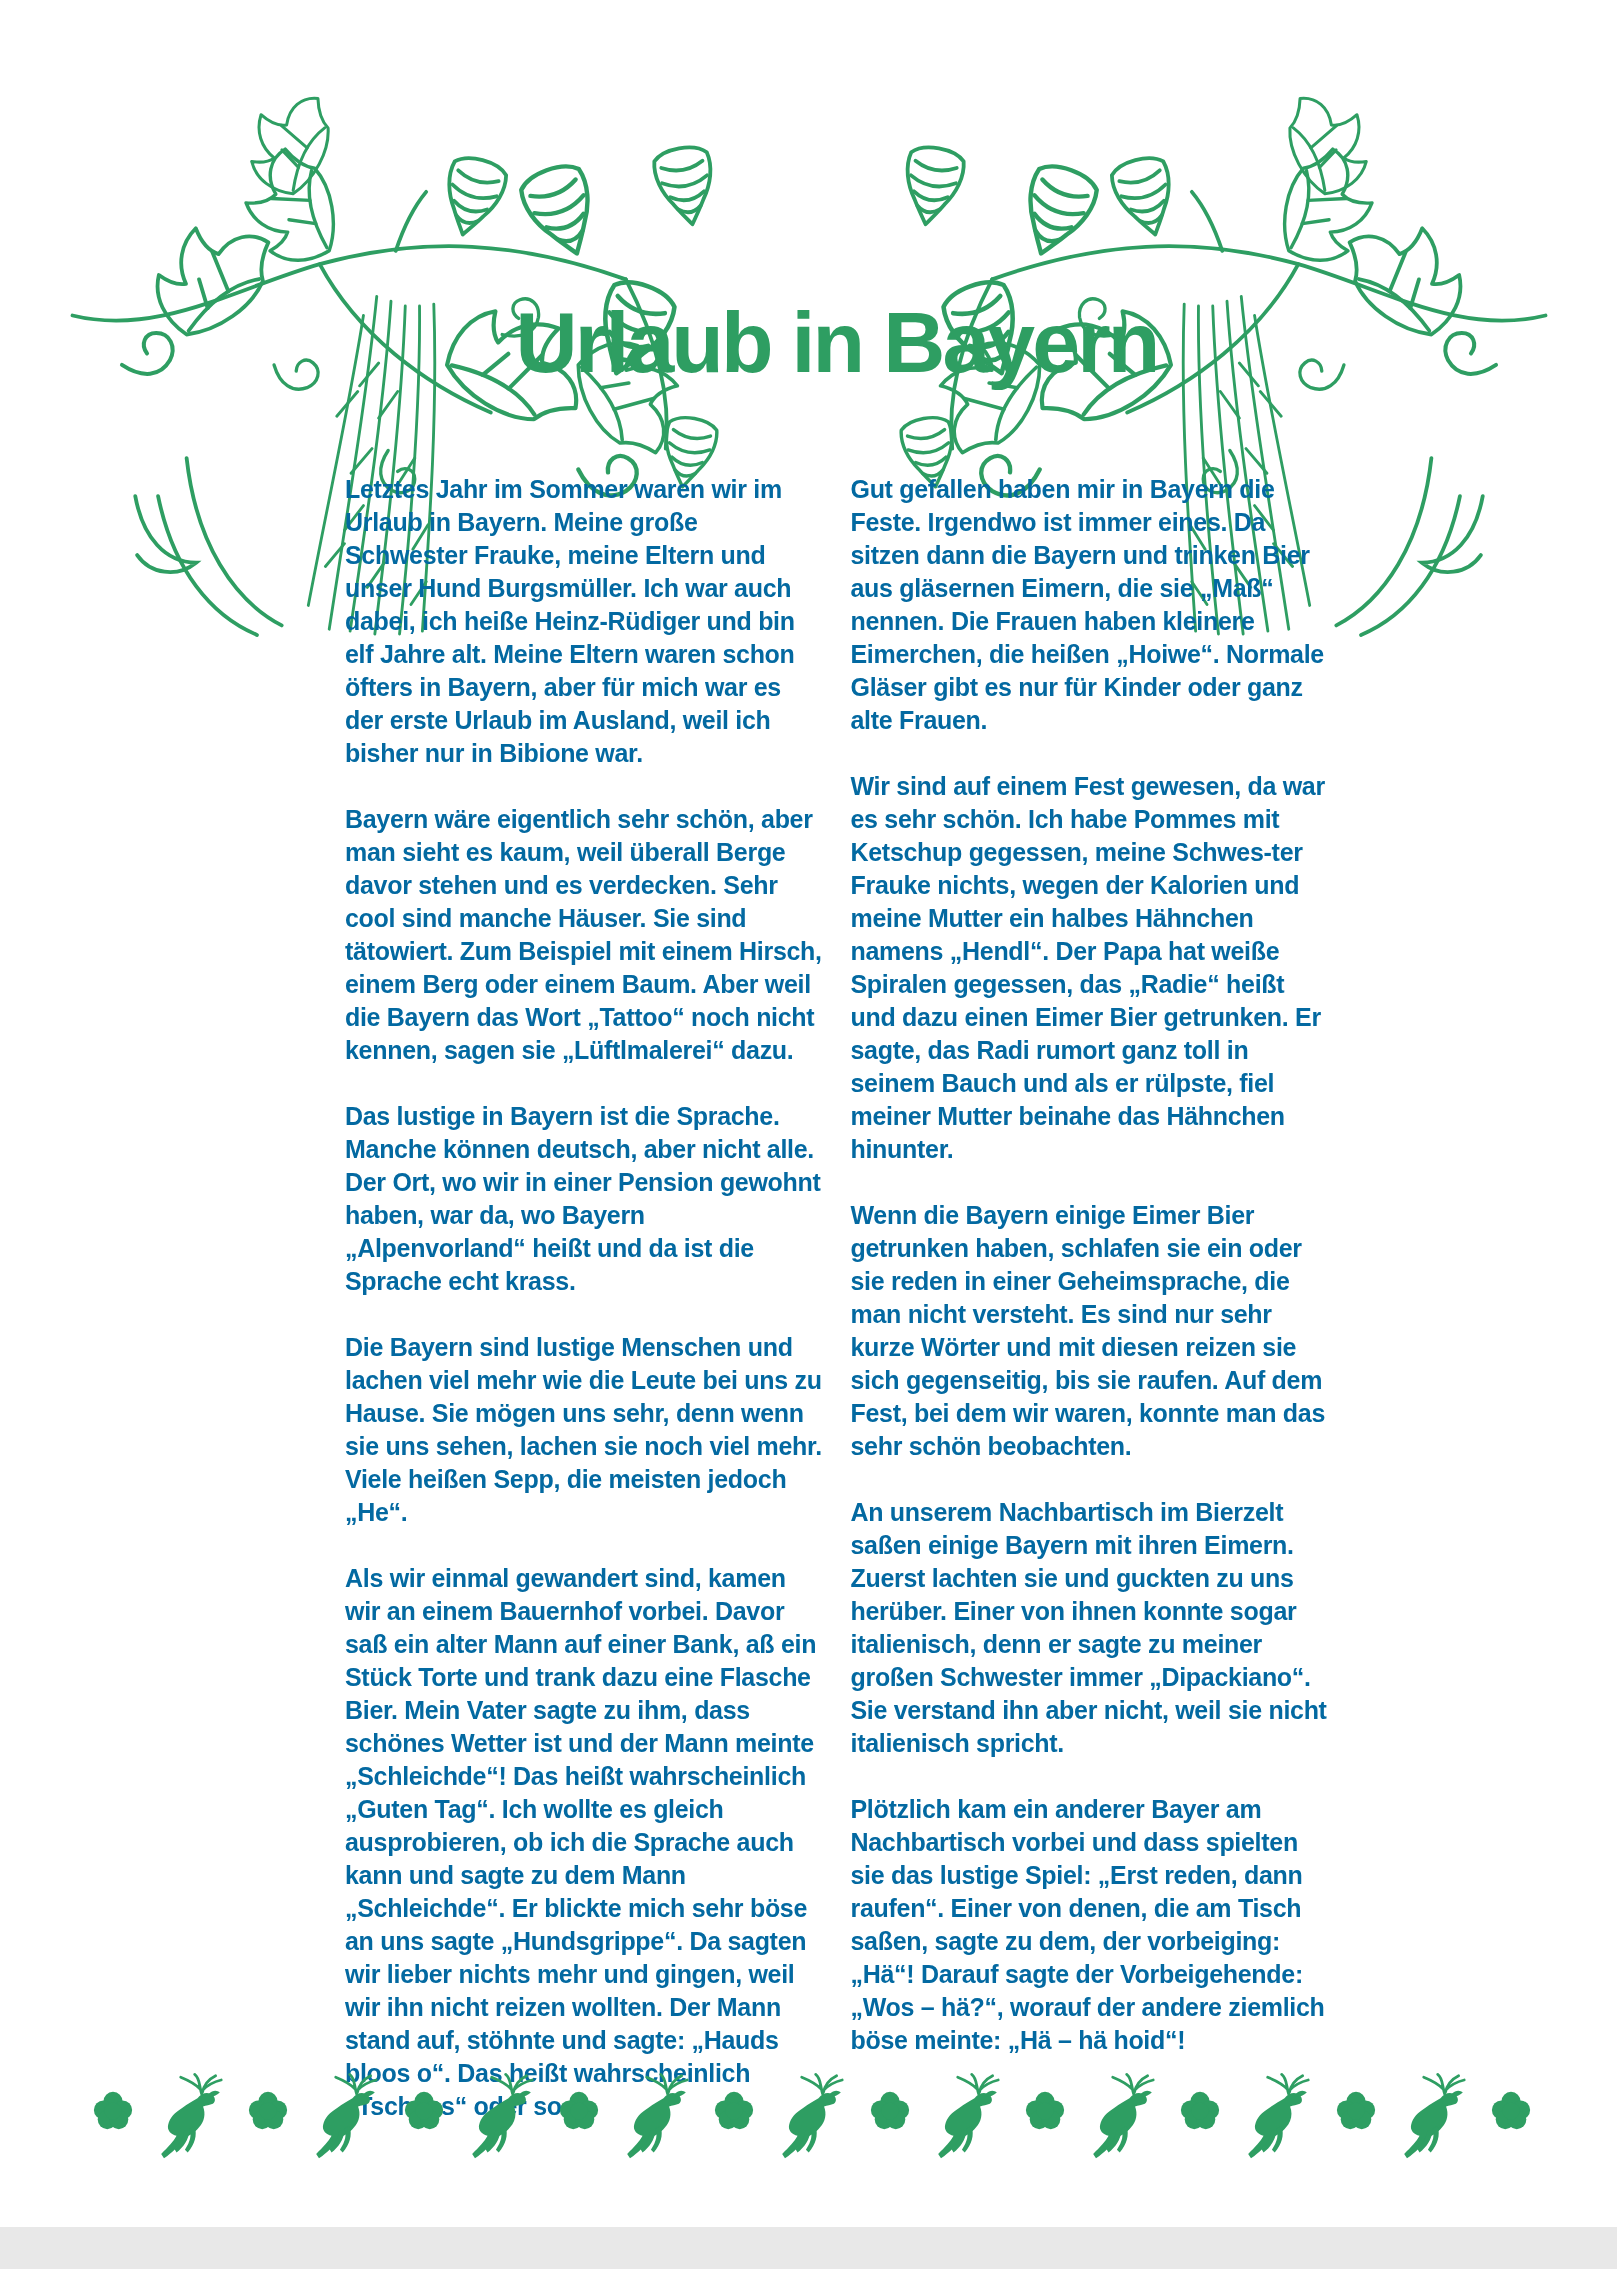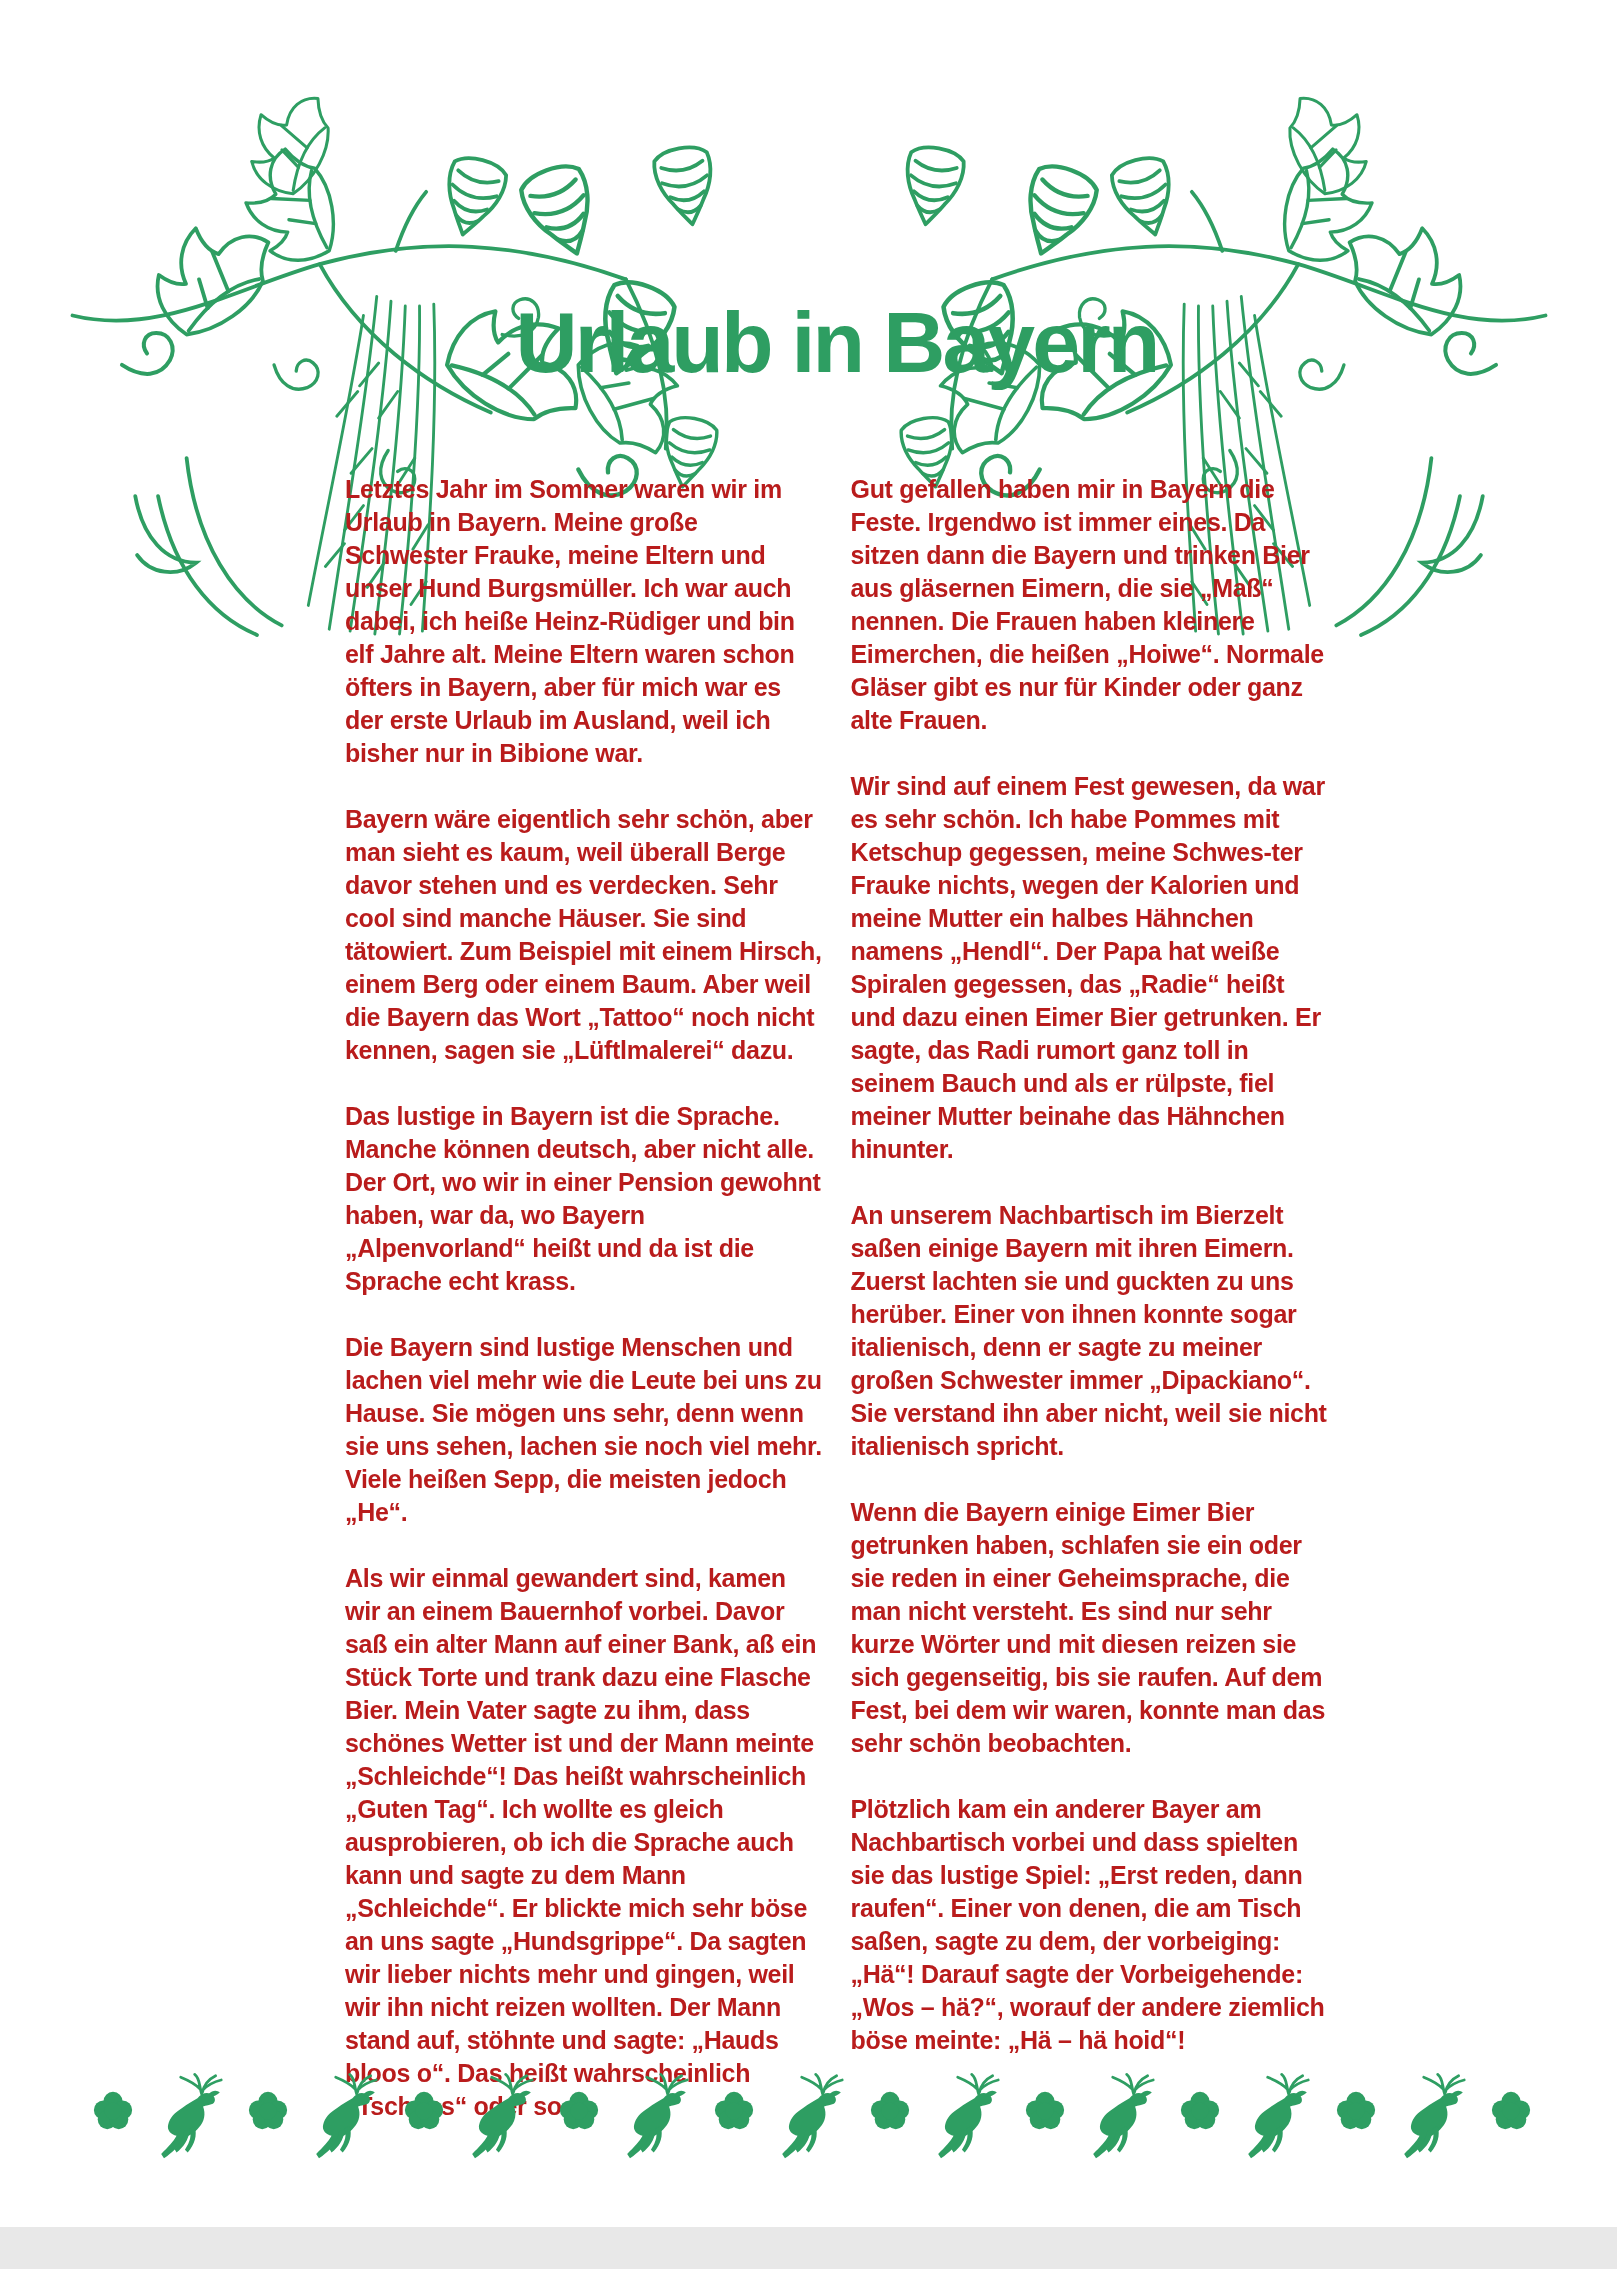--- a/index.html
+++ b/index.html
@@ -15,21 +15,21 @@
     text-align:center;font-size:86px;font-weight:bold;letter-spacing:-2.9px;
     color:#2e9e62;
   }
   .columns{
     position:absolute;top:473px;left:345px;width:983px;
     display:flex;gap:28.5px;
   }
   .col{width:477px;}
   .col p{
     margin:0 0 33px 0;font-size:25px;font-weight:bold;line-height:33px;
-    letter-spacing:-0.3px;color:#b91c1c;text-align:left;
+    letter-spacing:-0.3px;color:#0369a1;text-align:left;
   }
   .bottom-border{
     position:absolute;left:91px;top:2072px;width:1442px;height:95px;
     display:flex;justify-content:space-between;align-items:flex-start;
   }
   .orn{display:block;}
   .orn.flower{width:44px;height:44px;margin-top:17px;}
   .orn.deer{width:67px;height:90px;}
 </style>
 </head>
@@ -115,22 +115,22 @@
     <div class="col">
       <p>Letztes Jahr im Sommer waren wir im Urlaub in Bayern. Meine große Schwester Frauke, meine Eltern und unser Hund Burgsmüller. Ich war auch dabei, ich heiße Heinz-Rüdiger und bin elf Jahre alt. Meine Eltern waren schon öfters in Bayern, aber für mich war es der erste Urlaub im Ausland, weil ich bisher nur in Bibione war.</p>
       <p>Bayern wäre eigentlich sehr schön, aber man sieht es kaum, weil überall Berge davor stehen und es verdecken. Sehr cool sind manche Häuser. Sie sind tätowiert. Zum Beispiel mit einem Hirsch, einem Berg oder einem Baum. Aber weil die Bayern das Wort „Tattoo“ noch nicht kennen, sagen sie „Lüftlmalerei“ dazu.</p>
       <p>Das lustige in Bayern ist die Sprache. Manche können deutsch, aber nicht alle. Der Ort, wo wir in einer Pension gewohnt haben, war da, wo Bayern „Alpenvorland“ heißt und da ist die Sprache echt krass.</p>
       <p>Die Bayern sind lustige Menschen und lachen viel mehr wie die Leute bei uns zu Hause. Sie mögen uns sehr, denn wenn sie uns sehen, lachen sie noch viel mehr. Viele heißen Sepp, die meisten jedoch „He“.</p>
       <p>Als wir einmal gewandert sind, kamen wir an einem Bauernhof vorbei. Davor saß ein alter Mann auf einer Bank, aß ein Stück Torte und trank dazu eine Flasche Bier. Mein Vater sagte zu ihm, dass schönes Wetter ist und der Mann meinte „Schleichde“! Das heißt wahrscheinlich „Guten Tag“. Ich wollte es gleich ausprobieren, ob ich die Sprache auch kann und sagte zu dem Mann „Schleichde“. Er blickte mich sehr böse an uns sagte „Hundsgrippe“. Da sagten wir lieber nichts mehr und gingen, weil wir ihn nicht reizen wollten. Der Mann stand auf, stöhnte und sagte: „Hauds bloos o“. Das heißt wahrscheinlich „Tschüss“ oder so.</p>
     </div>
     <div class="col">
       <p>Gut gefallen haben mir in Bayern die Feste. Irgendwo ist immer eines. Da sitzen dann die Bayern und trinken Bier aus gläsernen Eimern, die sie „Maß“ nennen. Die Frauen haben kleinere Eimerchen, die heißen „Hoiwe“. Normale Gläser gibt es nur für Kinder oder ganz alte Frauen.</p>
       <p>Wir sind auf einem Fest gewesen, da war es sehr schön. Ich habe Pommes mit Ketschup gegessen, meine Schwes-ter Frauke nichts, wegen der Kalorien und meine Mutter ein halbes Hähnchen namens „Hendl“. Der Papa hat weiße Spiralen gegessen, das „Radie“ heißt und dazu einen Eimer Bier getrunken. Er sagte, das Radi rumort ganz toll in seinem Bauch und als er rülpste, fiel meiner Mutter beinahe das Hähnchen hinunter.</p>
+      <p>Wenn die Bayern einige Eimer Bier getrunken haben, schlafen sie ein oder sie reden in einer Geheimsprache, die man nicht versteht. Es sind nur sehr kurze Wörter und mit diesen reizen sie sich gegenseitig, bis sie raufen. Auf dem Fest, bei dem wir waren, konnte man das sehr schön beobachten.</p>
       <p>An unserem Nachbartisch im Bierzelt saßen einige Bayern mit ihren Eimern. Zuerst lachten sie und guckten zu uns herüber. Einer von ihnen konnte sogar italienisch, denn er sagte zu meiner großen Schwester immer „Dipackiano“. Sie verstand ihn aber nicht, weil sie nicht italienisch spricht.</p>
-      <p>Wenn die Bayern einige Eimer Bier getrunken haben, schlafen sie ein oder sie reden in einer Geheimsprache, die man nicht versteht. Es sind nur sehr kurze Wörter und mit diesen reizen sie sich gegenseitig, bis sie raufen. Auf dem Fest, bei dem wir waren, konnte man das sehr schön beobachten.</p>
       <p>Plötzlich kam ein anderer Bayer am Nachbartisch vorbei und dass spielten sie das lustige Spiel: „Erst reden, dann raufen“. Einer von denen, die am Tisch saßen, sagte zu dem, der vorbeiging: „Hä“! Darauf sagte der Vorbeigehende: „Wos – hä?“, worauf der andere ziemlich böse meinte: „Hä – hä hoid“!</p>
     </div>
   </div>
 
   <div class="bottom-border">
     <svg class="orn flower" viewBox="0 0 46 46">
         <use href="#flowerG"></use>
       </svg>
     <svg class="orn deer" viewBox="0 0 96 126">
         <use href="#deerG"></use>

